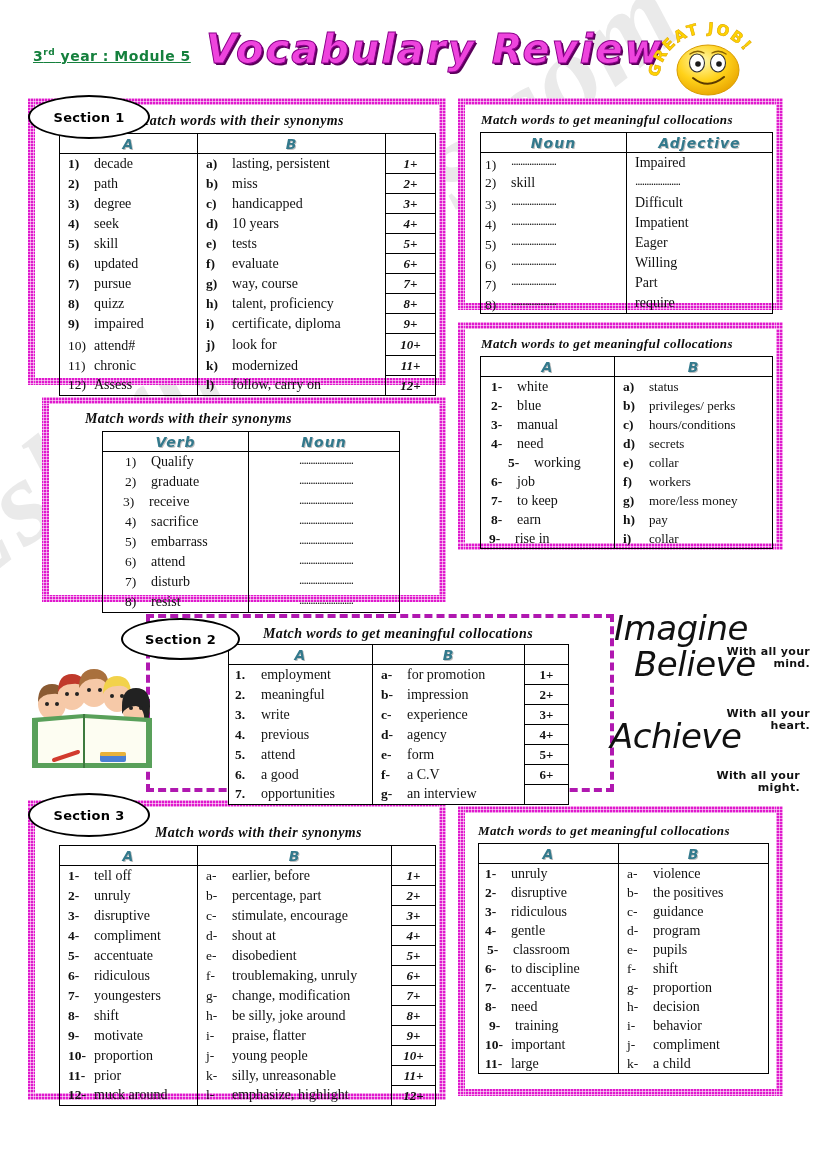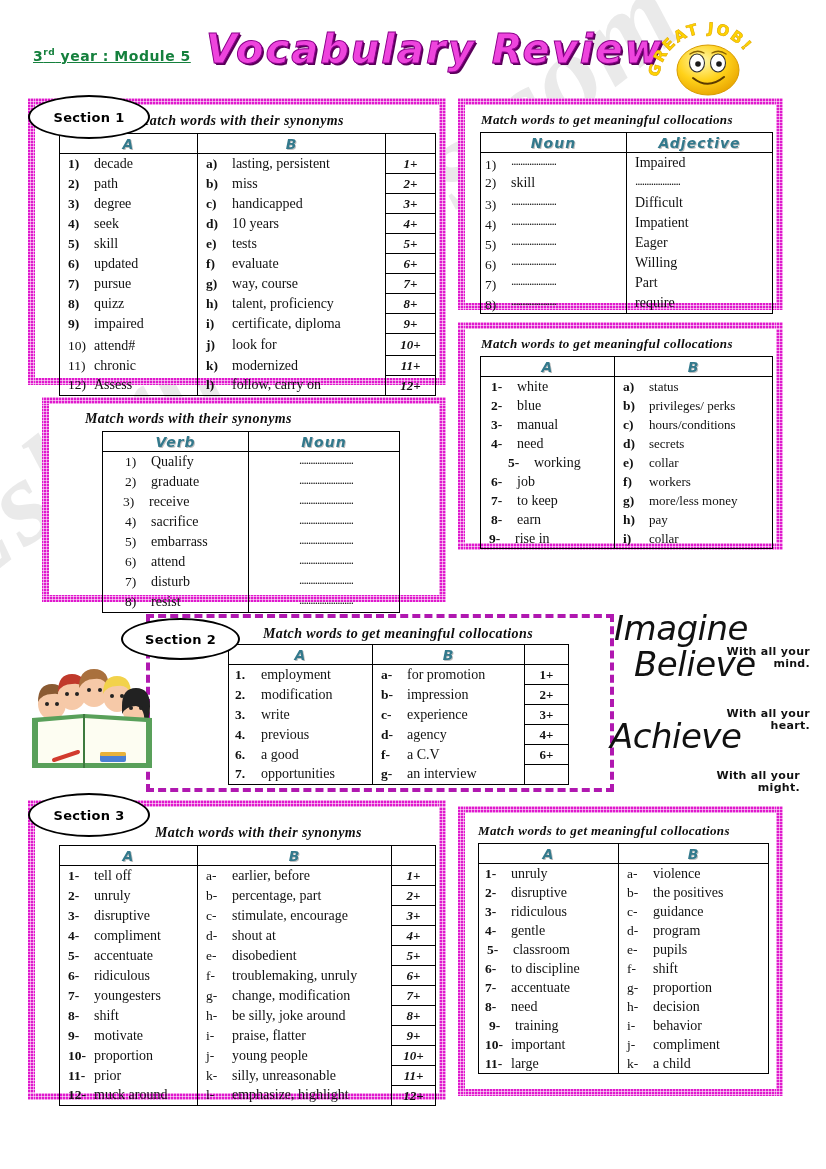--- a/index.html
+++ b/index.html
@@ -557,38 +557,45 @@
       <th></th>
     </tr>
     <tr>
           <td class="cell" style="padding-left:6px"><span class="num b">1.</span><span class="lbl b">employment</span></td>
           <td class="cell"><span class="num b">a-</span><span class="lbl">for promotion</span></td>
           <td class="anscell">
             <span class="ansnum" style="font-style:normal">1+</span>
           </td>
         </tr>
     <tr>
-          <td class="cell" style="padding-left:6px"><span class="num b">2.</span><span class="lbl b">modification</span></td>
+          <td class="cell" style="padding-left:6px"><span class="num b">2.</span><span class="lbl b">meaningful</span></td>
           <td class="cell"><span class="num b">b-</span><span class="lbl">impression</span></td>
           <td class="anscell">
             <span class="ansnum" style="font-style:normal">2+</span>
           </td>
         </tr>
     <tr>
           <td class="cell" style="padding-left:6px"><span class="num b">3.</span><span class="lbl b">write</span></td>
           <td class="cell"><span class="num b">c-</span><span class="lbl">experience</span></td>
           <td class="anscell">
             <span class="ansnum" style="font-style:normal">3+</span>
           </td>
         </tr>
     <tr>
           <td class="cell" style="padding-left:6px"><span class="num b">4.</span><span class="lbl b">previous</span></td>
           <td class="cell"><span class="num b">d-</span><span class="lbl">agency</span></td>
           <td class="anscell">
             <span class="ansnum" style="font-style:normal">4+</span>
+          </td>
+        </tr>
+    <tr>
+          <td class="cell" style="padding-left:6px"><span class="num b">5.</span><span class="lbl b">attend</span></td>
+          <td class="cell"><span class="num b">e-</span><span class="lbl">form</span></td>
+          <td class="anscell">
+            <span class="ansnum" style="font-style:normal">5+</span>
           </td>
         </tr>
     <tr>
           <td class="cell" style="padding-left:6px"><span class="num b">6.</span><span class="lbl b">a good</span></td>
           <td class="cell"><span class="num b">f-</span><span class="lbl">a C.V</span></td>
           <td class="anscell">
             <span class="ansnum" style="font-style:normal">6+</span>
           </td>
         </tr>
     <tr>

